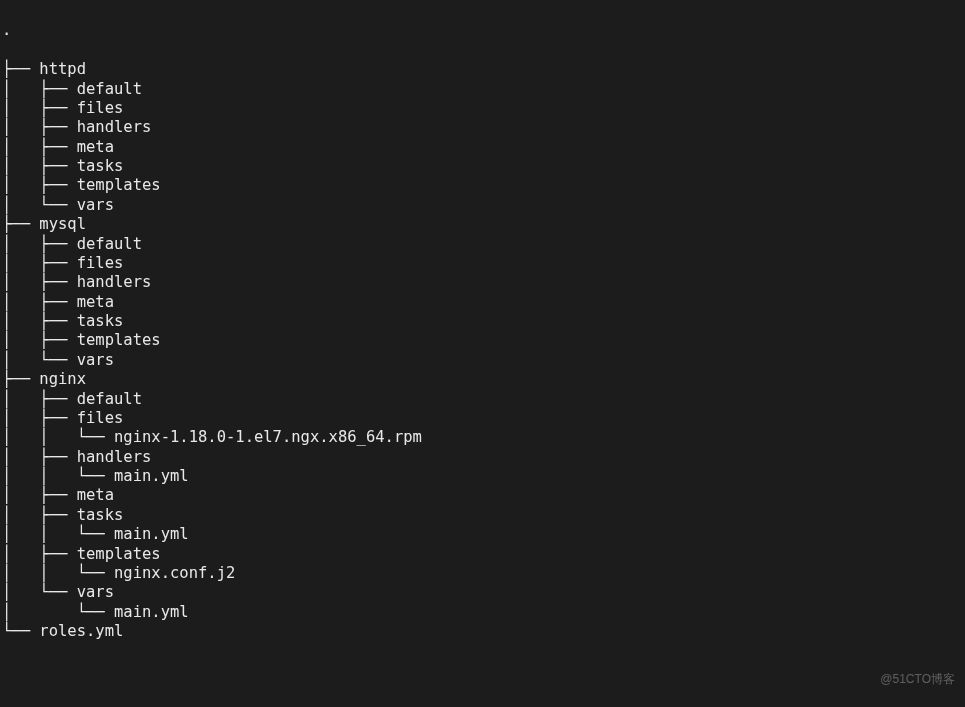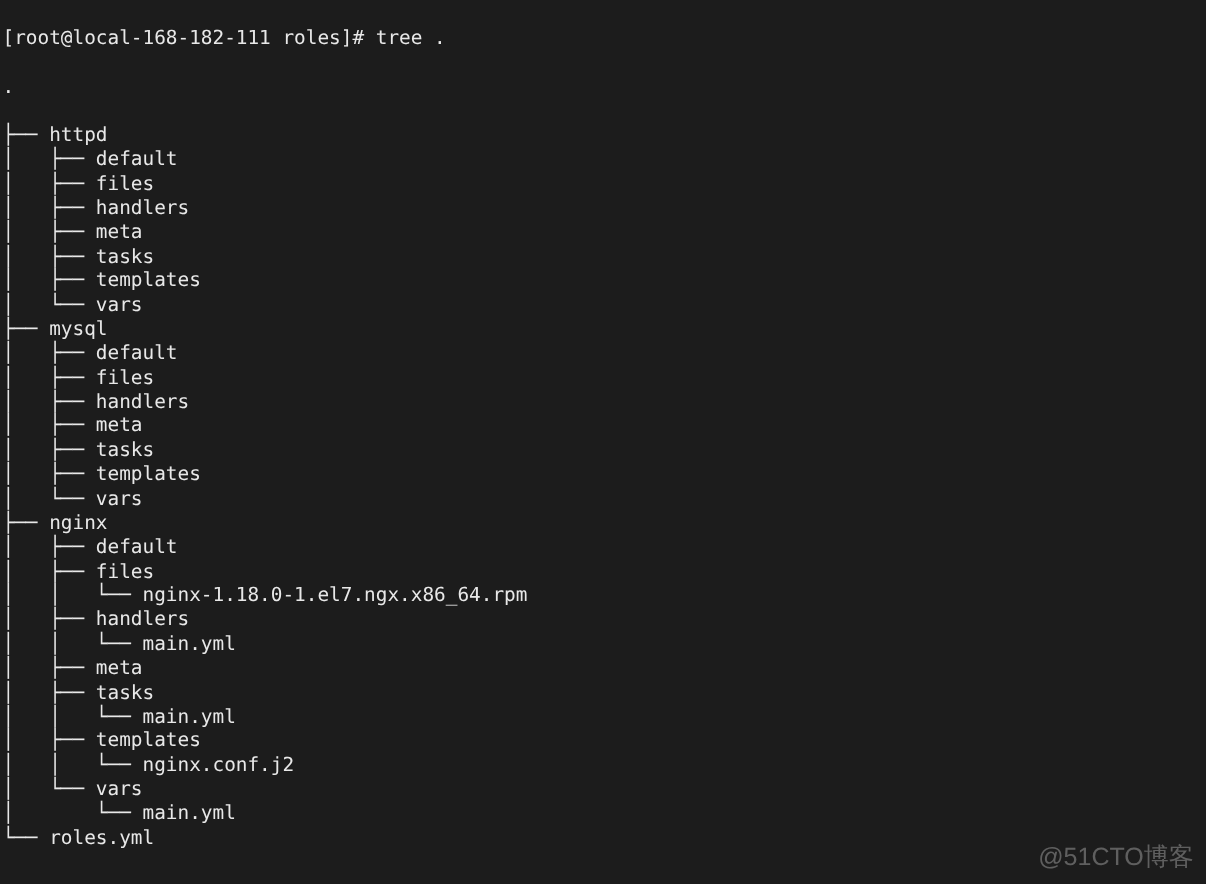--- a/index.html
+++ b/index.html
@@ -16,33 +16,32 @@
     position: relative;
   }
   .terminal {
     white-space: pre;
     padding: 2px 2px 2px 2px;
     letter-spacing: 0px;
   }
   .watermark {
     position: absolute;
     right: 10px;
-    bottom: 8px;
+    bottom: 20px;
     color: rgba(220,220,220,0.35);
     font-family: Arial, "Microsoft YaHei", sans-serif;
-    font-size: 20px;
+    font-size: 12px;
     pointer-events: none;
   }
   .line { display: block; }
 </style>
 </head>
 <body>
 
 <div class="terminal">
-<span class="line">[root@local-168-182-111 roles]# tree .</span>
 <span class="line">.</span>
 <span id="tree-lines"><span class="line">├── httpd</span><span class="line">│   ├── default</span><span class="line">│   ├── files</span><span class="line">│   ├── handlers</span><span class="line">│   ├── meta</span><span class="line">│   ├── tasks</span><span class="line">│   ├── templates</span><span class="line">│   └── vars</span><span class="line">├── mysql</span><span class="line">│   ├── default</span><span class="line">│   ├── files</span><span class="line">│   ├── handlers</span><span class="line">│   ├── meta</span><span class="line">│   ├── tasks</span><span class="line">│   ├── templates</span><span class="line">│   └── vars</span><span class="line">├── nginx</span><span class="line">│   ├── default</span><span class="line">│   ├── files</span><span class="line">│   │   └── nginx-1.18.0-1.el7.ngx.x86_64.rpm</span><span class="line">│   ├── handlers</span><span class="line">│   │   └── main.yml</span><span class="line">│   ├── meta</span><span class="line">│   ├── tasks</span><span class="line">│   │   └── main.yml</span><span class="line">│   ├── templates</span><span class="line">│   │   └── nginx.conf.j2</span><span class="line">│   └── vars</span><span class="line">│       └── main.yml</span><span class="line">└── roles.yml</span></span>
 <span class="line"></span>
 
 
 </div>
 
 <div class="watermark">@51CTO博客</div>
 
 </body></html>

